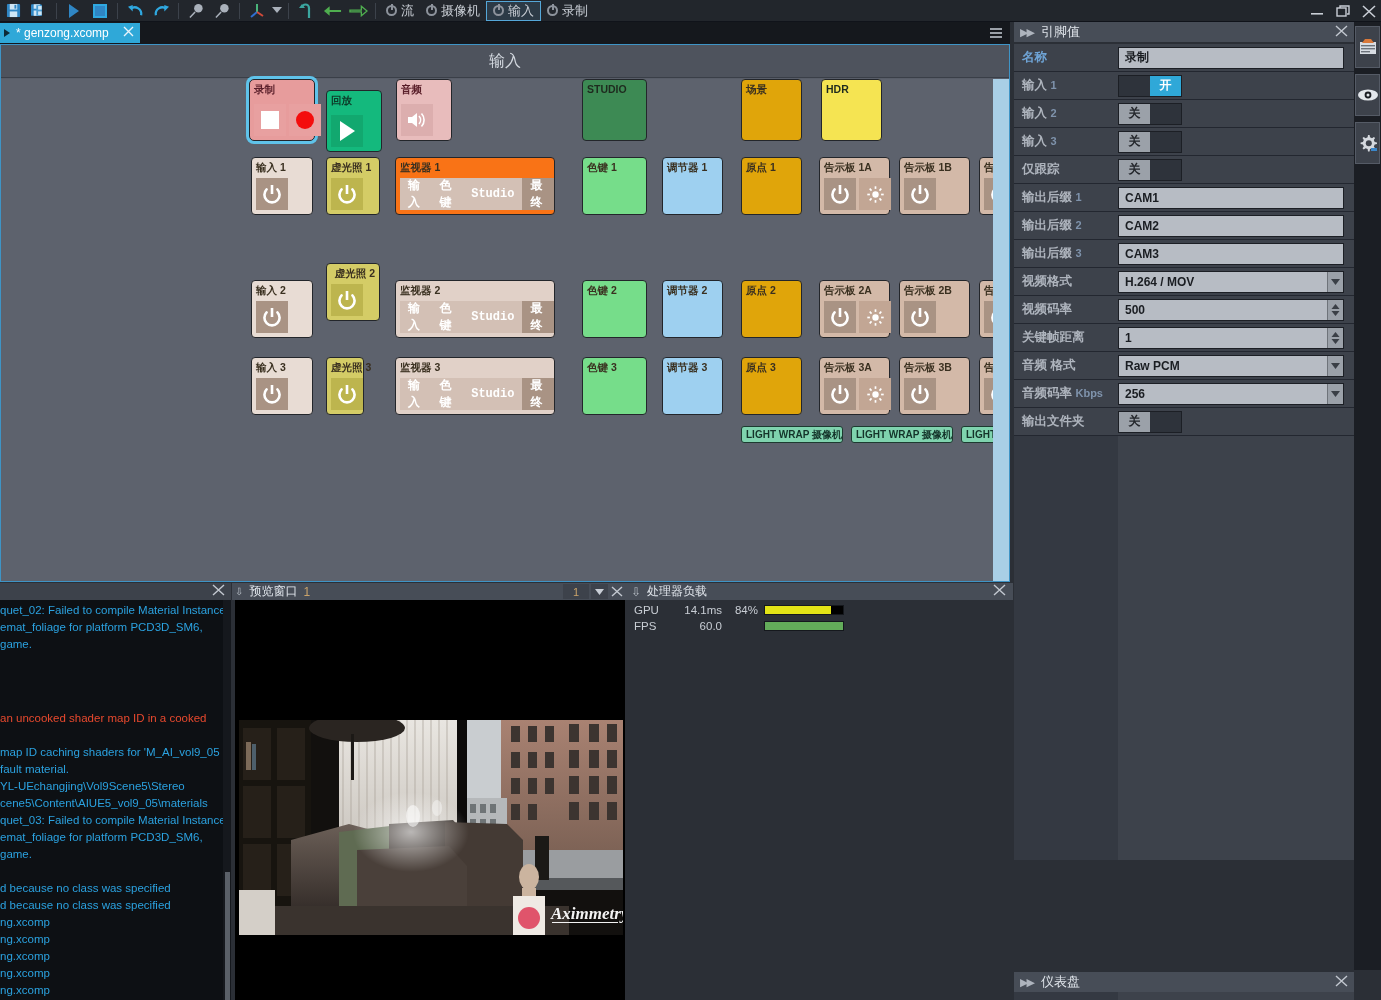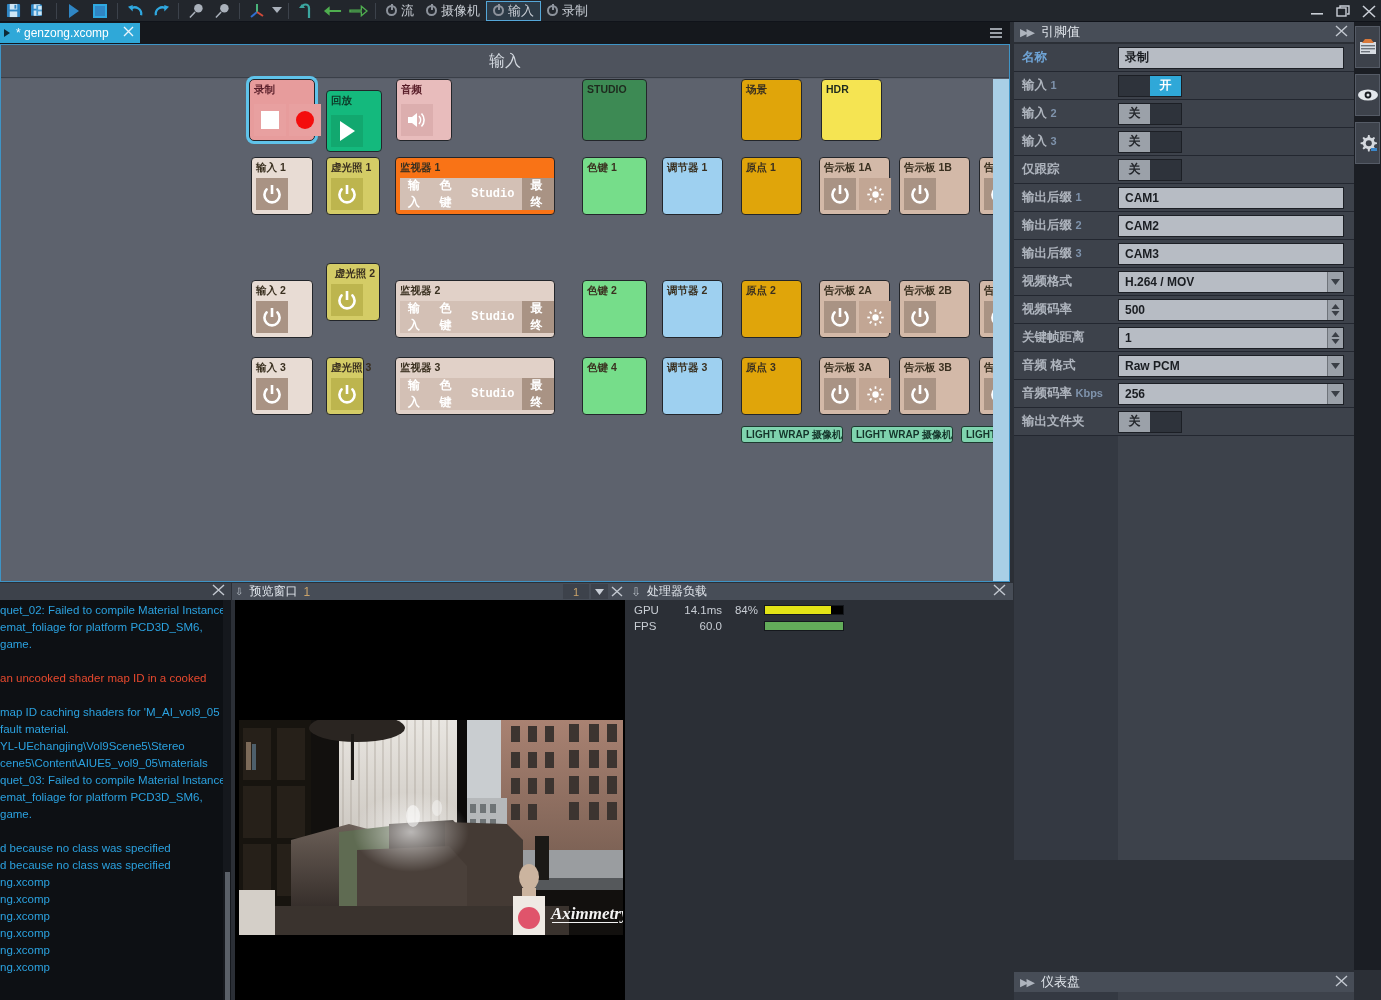--- a/index.html
+++ b/index.html
@@ -71,21 +71,21 @@
   #edgetabs { position:absolute; right:0; top:22px; width:27px; height:948px; background:#1b1e24; padding-top:4px; }
   .etab { width:25px; height:42px; margin:0 1px 6px 1px; background:#3d424b; border:1px solid #555b66; display:flex; align-items:center; justify-content:center; }
 
   
   #logpanel { position:absolute; left:0; top:583px; width:231px; height:417px; background:#0d1014; }
   #logpanel .lhead { height:17px; background:#3d424b; display:flex; align-items:center; }
   #logpanel .lhead .x { margin-left:auto; margin-right:6px; color:#c3c8d0; }
   #logbody { position:absolute; left:0; top:17px; right:8px; bottom:0; overflow:hidden; font-size:11.5px; line-height:17px; padding-top:2px; }
   .logline { white-space:nowrap; padding-left:0px; }
   .c-blue { color:#2ba2e0; }
-  .c-red  { color:#e8492e; }
+  .c-red  { color:#e8492e;margin-top:40px; }
   #logscroll { position:absolute; right:0; top:17px; width:8px; bottom:0; background:#15181d; }
   #logthumb { position:absolute; right:1px; top:272px; width:5px; height:145px; background:#5a6068; }
 
   
   #preview { position:absolute; left:232px; top:583px; width:396px; height:417px; background:#2b2f36; }
   .pvhead { height:17px; background:#474d57; display:flex; align-items:center; padding:0 3px; font-size:12px; color:#dfe4ea; }
   .pvhead .arrow { color:#b6bcc4; margin-right:6px; font-size:10px; }
   .pvnum { width:26px; height:15px; background:#3d424b; display:flex; align-items:center; justify-content:center; color:#c9a36a; font-size:11px; }
   .pvcaret { width:17px; height:15px; background:#3d424b; display:flex; align-items:center; justify-content:center; margin-left:2px; color:#c9ced6; }
   .pvx { width:17px; height:15px; display:flex; align-items:center; justify-content:center; color:#c3c8d0; }
@@ -498,21 +498,21 @@
       <div class="node" style="left: 394px; top: 278px; width: 160px; height: 58px; background: rgb(225, 209, 200);">
         <div class="ttl">监视器 3</div>
         <div class="monbtns">
           <div class="monbtn" style="background: rgb(211, 192, 181); font-family: &quot;Liberation Sans&quot;, sans-serif;">输入</div>
           <div class="monbtn" style="background: rgb(211, 192, 181); font-family: &quot;Liberation Sans&quot;, sans-serif;">色键</div>
           <div class="monbtn" style="background: rgb(211, 192, 181); font-family: &quot;Liberation Mono&quot;, monospace;">Studio</div>
           <div class="monbtn" style="background: rgb(169, 147, 132); font-family: &quot;Liberation Sans&quot;, sans-serif;">最终</div>
         </div>
       </div>
       <div class="node" style="left: 581px; top: 278px; width: 65px; height: 58px; background: rgb(118, 221, 138);">
-        <div class="ttl">色键 4</div>
+        <div class="ttl">色键 3</div>
       </div>
       <div class="node" style="left: 661px; top: 278px; width: 61px; height: 58px; background: rgb(158, 208, 240);">
         <div class="ttl">调节器 3</div>
       </div>
       <div class="node" style="left: 740px; top: 278px; width: 61px; height: 58px; background: rgb(224, 165, 10);">
         <div class="ttl">原点 3</div>
       </div>
       <div class="node" style="left: 818px; top: 278px; width: 71px; height: 58px; background: rgb(211, 185, 168);">
         <div class="ttl">告示板 3A</div>
         <div class="btnrow">

